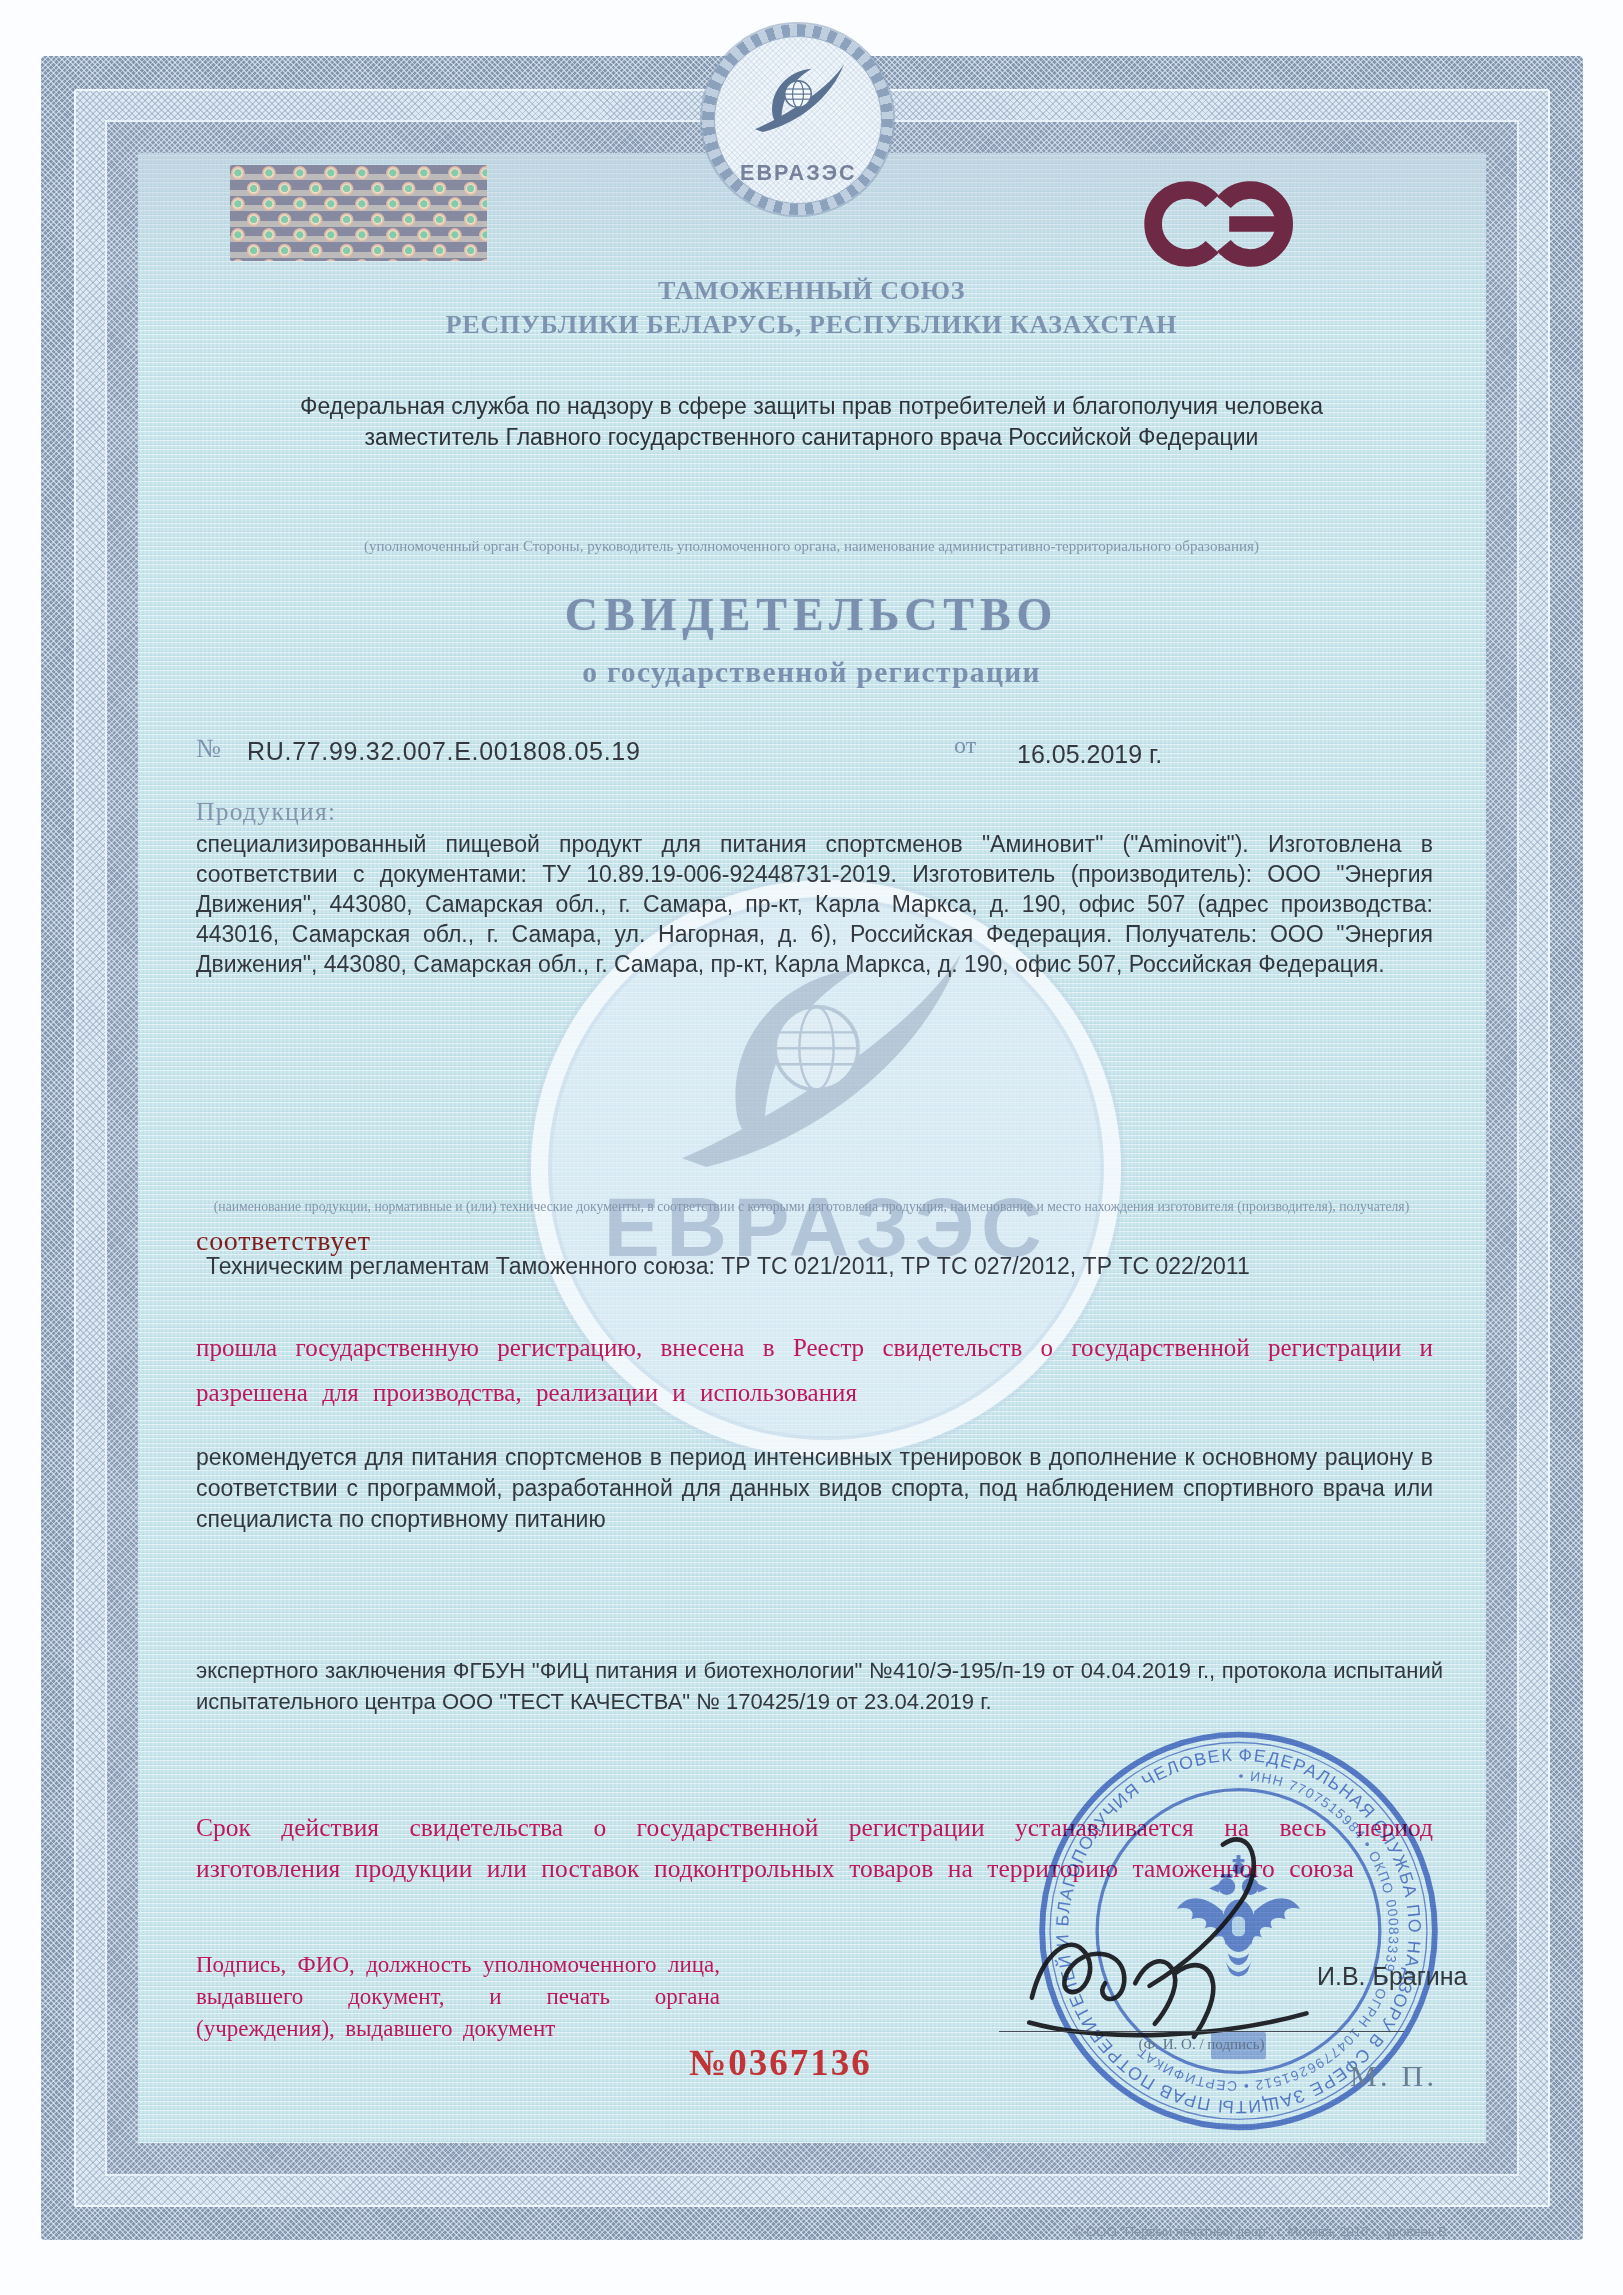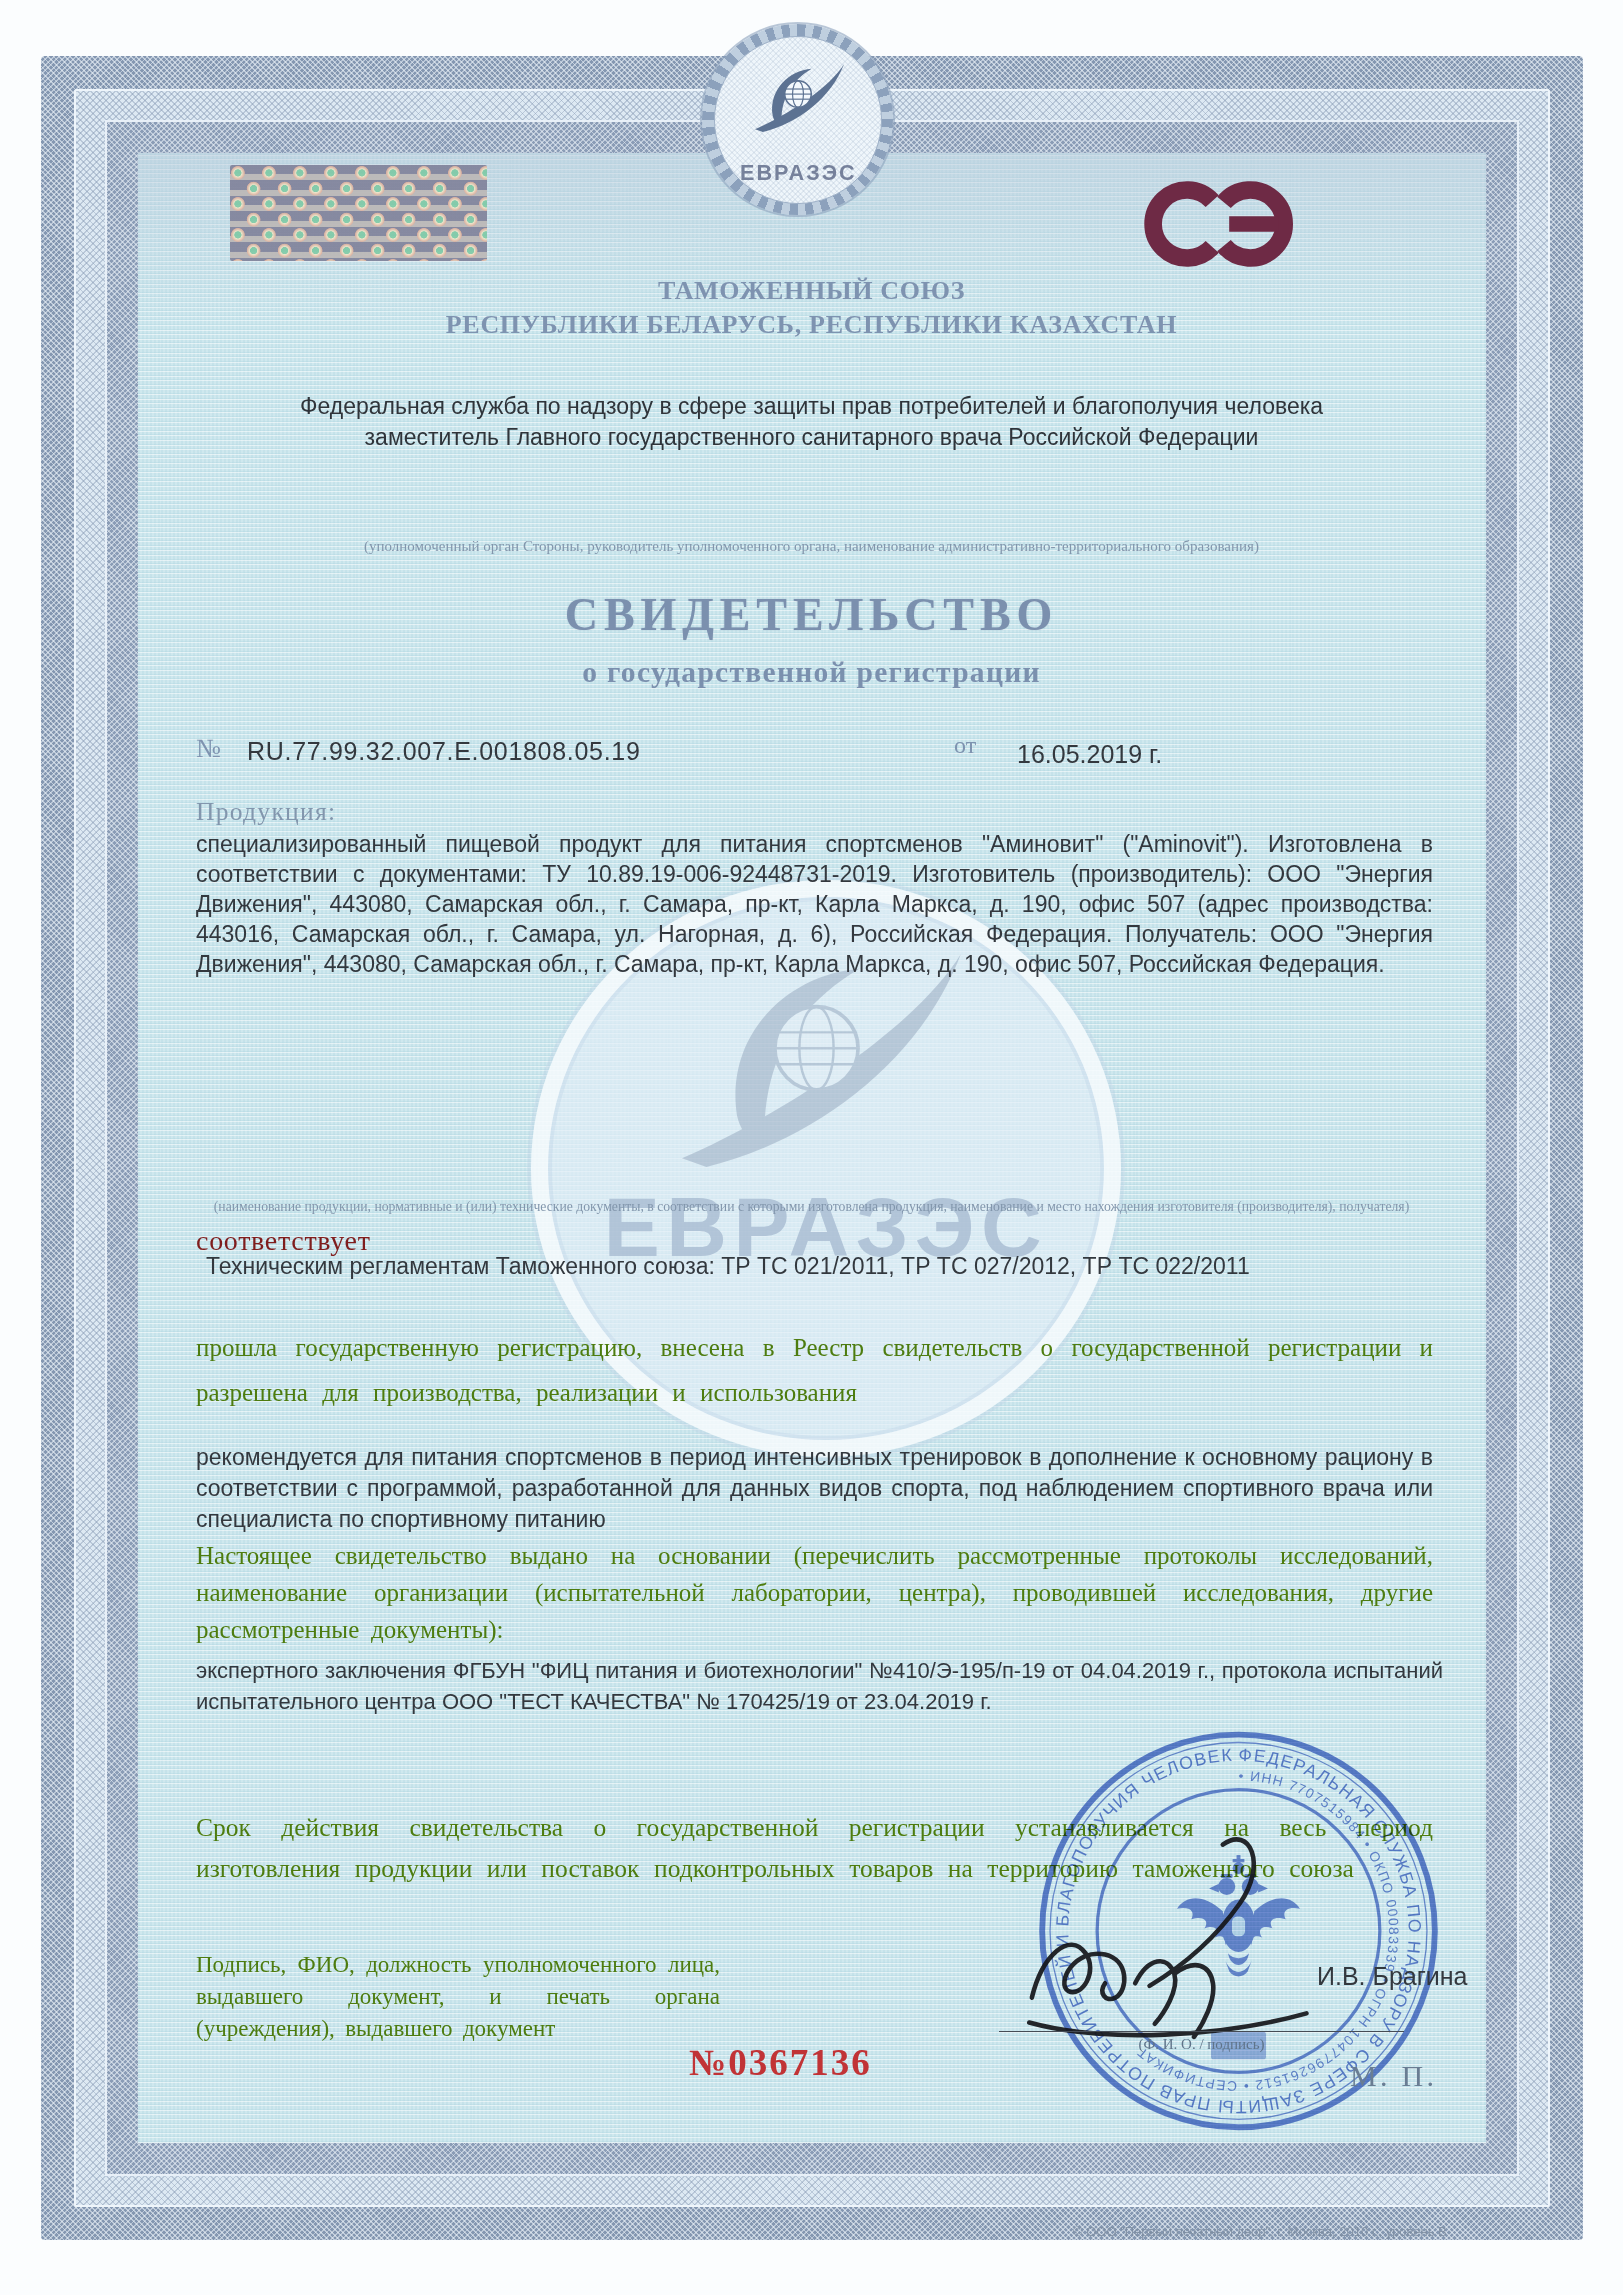--- a/index.html
+++ b/index.html
@@ -65,21 +65,21 @@
   
   .ctr{left:157px;width:1309px;text-align:center;}
   .serif-blue{color:#7e93b0;font-family:"Liberation Serif", serif;}
   .sans-dark{color:#33383e;font-family:"Liberation Sans", sans-serif;}
   .org{font-size:26px;font-weight:bold;letter-spacing:0.7px;line-height:34px;}
   .fed{font-size:23px;line-height:30px;color:#2f343a;}
   .note-small{font-size:15px;color:#8296ac;}
   .big-title{font-size:46px;font-weight:bold;letter-spacing:5.9px;color:#7b90ae;
     text-shadow:0 0 1.3px rgba(123,144,174,.45);}
   .sub-title{font-size:29.5px;font-weight:bold;letter-spacing:1.3px;color:#7b90ae;}
-  .para-serif{font-size:25px;color:#4d7c0f;text-align:justify;text-align-last:left;word-spacing:.32em;}
+  .para-serif{font-size:25px;color:#be185d;text-align:justify;text-align-last:left;word-spacing:.32em;}
   .para-sans{font-size:23px;color:#33383e;font-family:"Liberation Sans", sans-serif;text-align:justify;text-align-last:left;}
   .z2{z-index:5;}
   .red-serial{font-size:37px;font-weight:bold;letter-spacing:2px;color:#c13336;}
   .imprint{font-size:13px;color:#7d8da0;font-family:"Liberation Sans", sans-serif;opacity:.85;}
 
   
   .stamp{left:1016px;top:1720px;z-index:6;mix-blend-mode:multiply;opacity:.92;}
   .sig{left:1007px;top:1826px;z-index:7;}
   .sig-line{left:999px;top:2031px;width:405px;border-top:1.3px solid #454c55;z-index:8;}
   .sig-caption{left:999px;top:2036px;width:405px;text-align:center;font-size:15px;color:#5f7389;z-index:8;}
@@ -156,21 +156,20 @@
   <div class="abs z2 para-sans" style="left:196px;top:829px;width:1237px;line-height:30px;">специализированный пищевой продукт для питания спортсменов "Аминовит" ("Aminovit"). Изготовлена в соответствии с документами: ТУ 10.89.19-006-92448731-2019. Изготовитель (производитель): ООО "Энергия Движения", 443080, Самарская обл., г. Самара, пр-кт, Карла Маркса, д. 190, офис 507 (адрес производства: 443016, Самарская обл., г. Самара, ул. Нагорная, д. 6), Российская Федерация.  Получатель: ООО "Энергия Движения", 443080, Самарская обл., г. Самара, пр-кт, Карла Маркса, д. 190, офис 507, Российская Федерация.</div>
 
   <div class="abs ctr z2" style="top:1199px;font-size:13.7px;color:#8296ac;white-space:nowrap;">(наименование продукции, нормативные и (или) технические документы, в соответствии с которыми изготовлена продукция, наименование и место нахождения изготовителя (производителя), получателя)</div>
 
   <div class="abs z2" style="left:196px;top:1225px;font-size:28px;color:#7f1d1d;letter-spacing:0.7px;">соответствует</div>
   <div class="abs z2 para-sans" style="left:206px;top:1251px;width:1237px;line-height:30px;">Техническим регламентам Таможенного союза: ТР ТС 021/2011, ТР ТС 027/2012, ТР ТС 022/2011</div>
 
   <div class="abs z2 para-serif" style="left:196px;top:1325px;width:1237px;line-height:45px;">прошла государственную регистрацию, внесена в Реестр свидетельств о государственной регистрации и разрешена для производства, реализации и использования</div>
   <div class="abs z2 para-sans" style="left:196px;top:1442px;width:1237px;line-height:31px;">рекомендуется для питания спортсменов в период интенсивных тренировок в дополнение к основному рациону в соответствии с программой, разработанной для данных видов спорта, под наблюдением спортивного врача или специалиста по спортивному питанию</div>
 
-  <div class="abs z2 para-serif" style="left:196px;top:1537px;width:1237px;line-height:37px;word-spacing:.22em;">Настоящее свидетельство выдано на основании (перечислить рассмотренные протоколы исследований, наименование организации (испытательной лаборатории, центра), проводившей исследования, другие рассмотренные документы):</div>
   <div class="abs z2 para-sans" style="left:196px;top:1655px;width:1247px;line-height:31px;font-size:22px;">экспертного заключения ФГБУН "ФИЦ питания и биотехнологии" №410/Э-195/п-19 от 04.04.2019 г., протокола испытаний испытательного центра ООО "ТЕСТ КАЧЕСТВА" № 170425/19 от 23.04.2019 г.</div>
 
   <div class="abs z2 para-serif" style="left:196px;top:1807px;width:1237px;line-height:41px;font-size:25.5px;">Срок действия свидетельства о государственной регистрации устанавливается на весь период изготовления продукции или поставок подконтрольных товаров на территорию таможенного союза</div>
 
   <div class="abs z2 para-serif" style="left:196px;top:1949px;width:524px;line-height:32px;font-size:23px;word-spacing:.2em;">Подпись, ФИО, должность уполномоченного лица, выдавшего документ, и печать органа (учреждения), выдавшего документ</div>
 
   <svg class="abs stamp" width="445" height="439" viewBox="0 0 680 670">
     <g stroke="#4a6cc8" fill="none">
       <circle cx="340" cy="322" r="300" stroke-width="9" opacity=".9"></circle>
       <circle cx="340" cy="322" r="288" stroke-width="2" opacity=".8"></circle>

